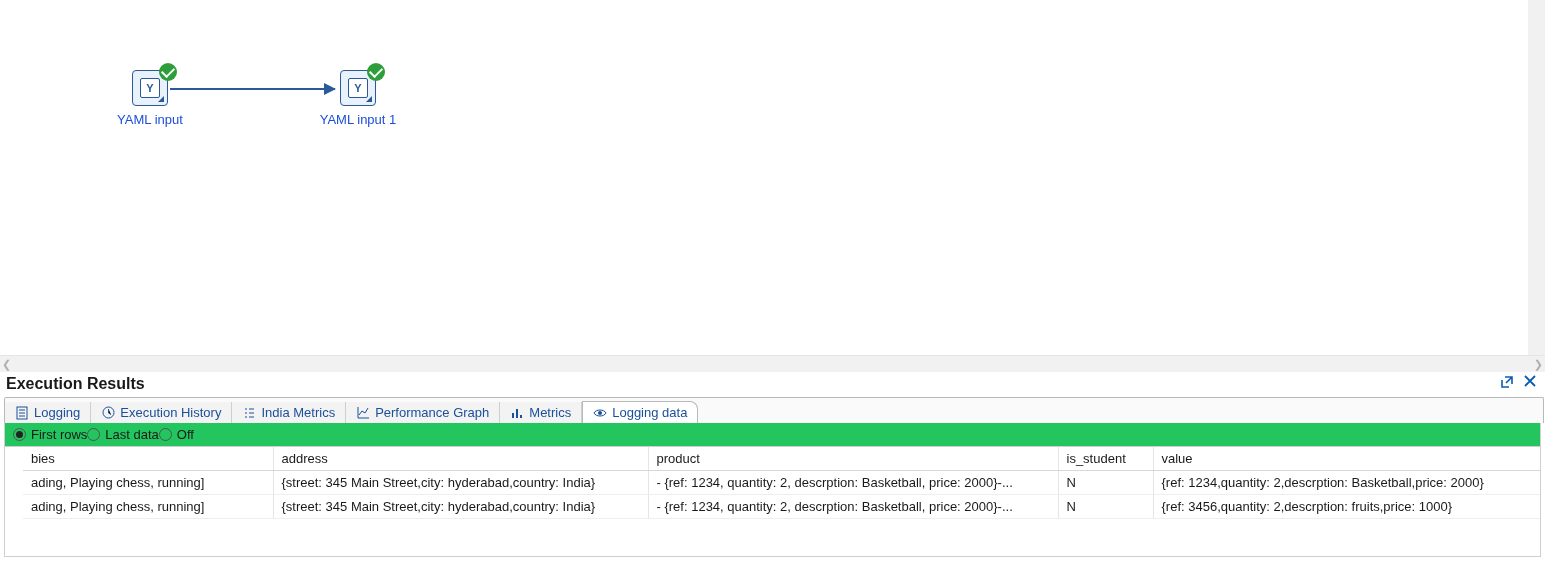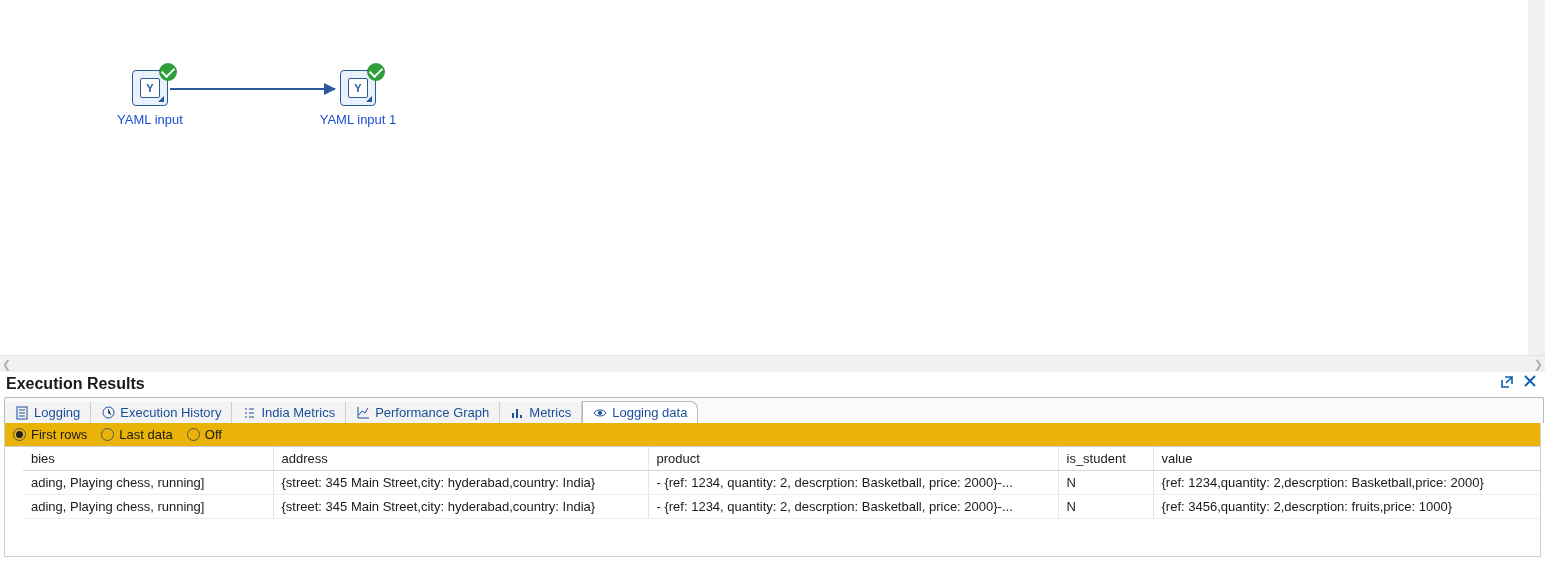--- a/index.html
+++ b/index.html
@@ -152,23 +152,22 @@
     border-radius:0 8px 0 0;
   }
   .tab .ticon{
     width:14px;height:14px;
     display:inline-flex;align-items:center;justify-content:center;
     color:#1a4f9a;
   }
   .radio-row{
     display:flex;
     align-items:center;
-    gap:14px;
     padding:4px 8px;
-    background:#eab308;
+    background:#22c55e;
     border:1px solid #cfcfcf;
     border-top:none;
     margin:0 4px;
   }
   .radio{
     display:flex;align-items:center;gap:5px;
     cursor:pointer;
   }
   .radio .dot{
     width:13px;height:13px;border:1px solid #555;border-radius:50%;

